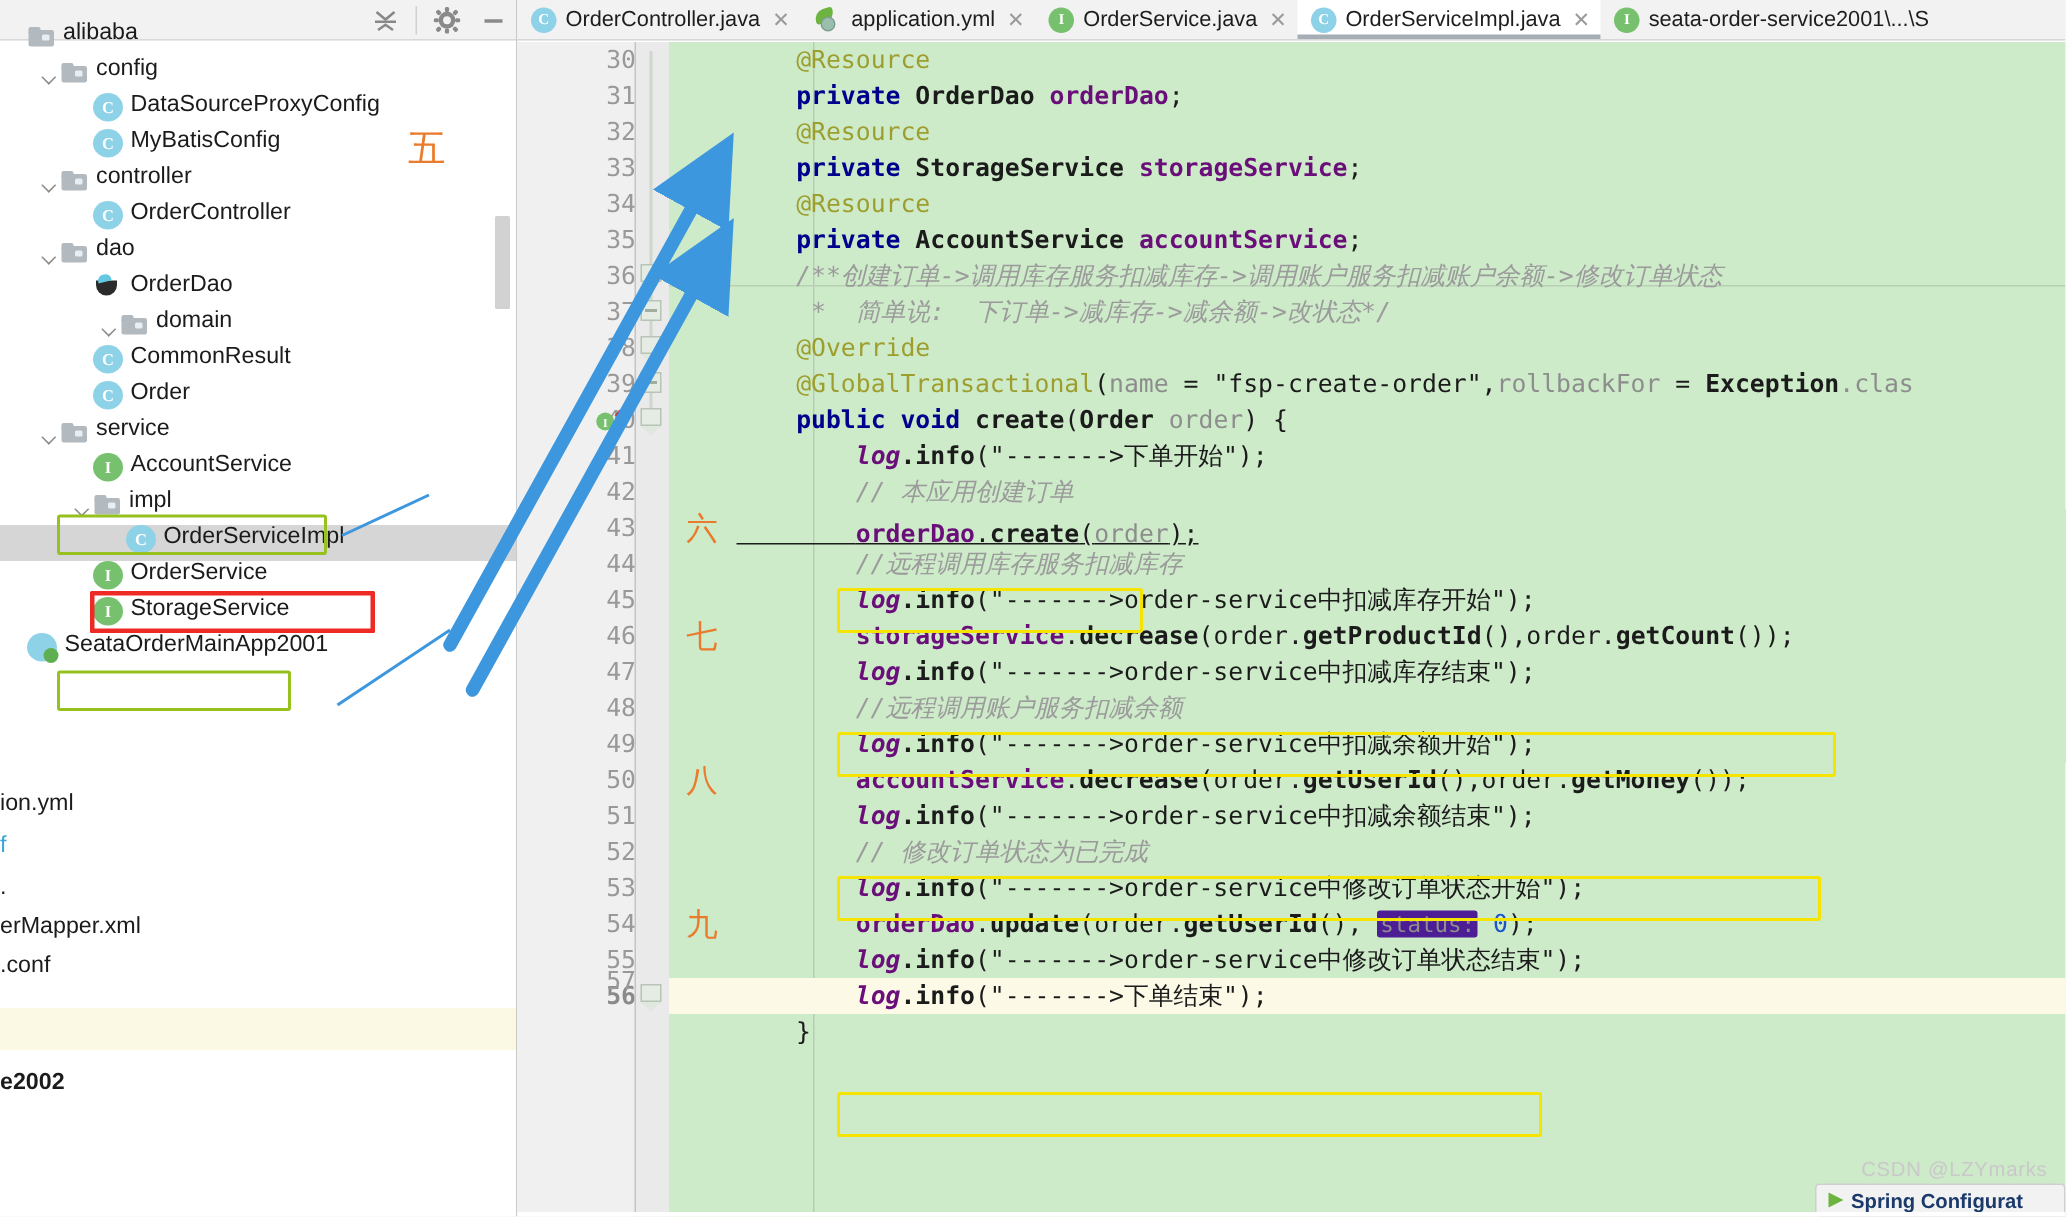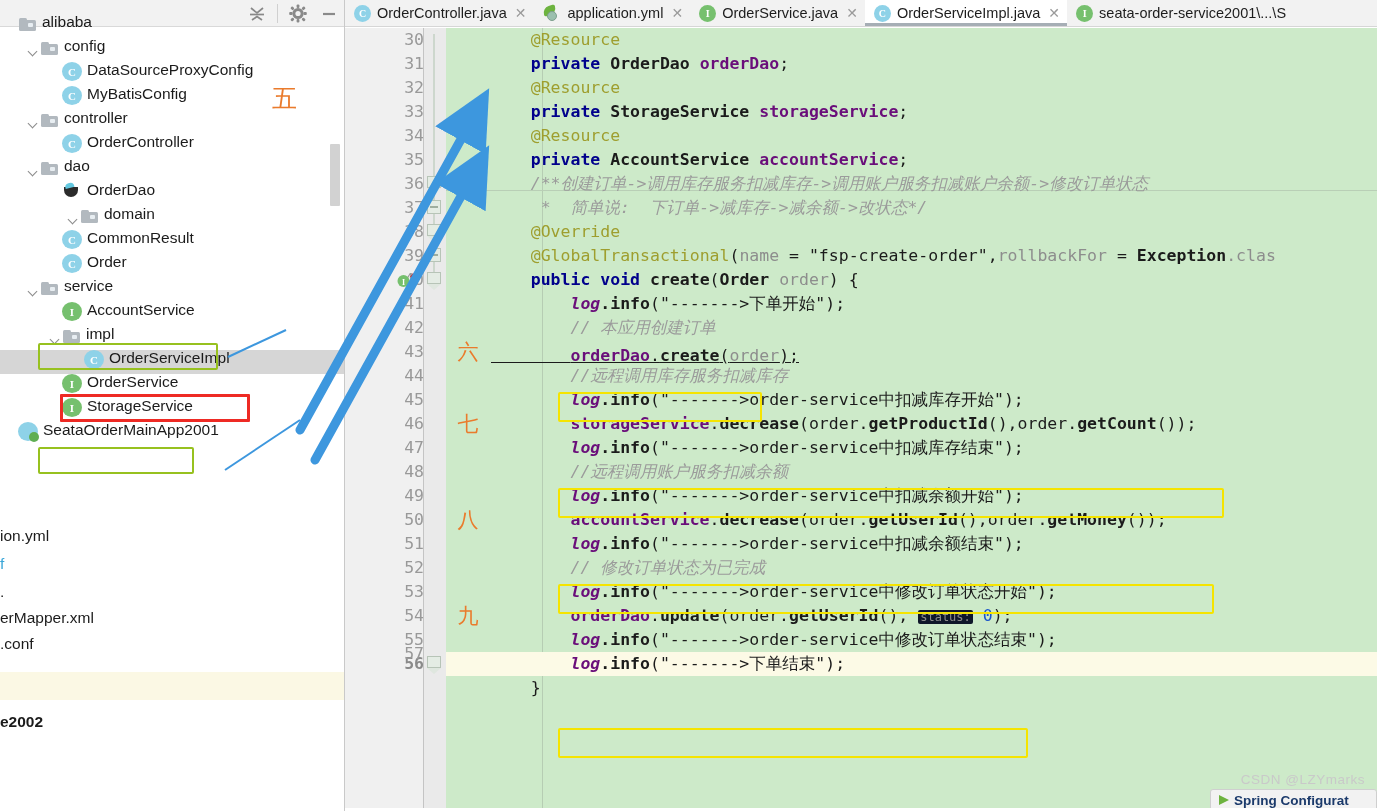--- a/index.html
+++ b/index.html
@@ -105,21 +105,21 @@
   .cline.cur { background:#fcfae6; }
 
   .k { color:#00008c; font-weight:bold; }
   .ann { color:#9e9e2e; }
   .fld { color:#6a0e7a; font-weight:bold; }
   .fldi { color:#6a0e7a; font-weight:bold; font-style:italic; }
   .typ { color:#1b1b1b; font-weight:bold; }
   .cm { color:#9b9b9b; font-style:italic; }
   .num { color:#1a55c9; }
   .gry { color:#8d8d8d; }
-  .hint { background:#0f172a; color:#8d8d8d; font-size:12px; border-radius:2px; padding:0 2px;}
+  .hint { background:#4c1d95; color:#8d8d8d; font-size:15px; border-radius:2px; padding:0 2px;}
 
   .codebox { position:absolute; border:2.5px solid #f5e400; border-radius:2px; }
   #indentguide { position:absolute; left:0; top:0; width:1px; height:783px; background:#b6cdb3; }
   #sepline { position:absolute; left:0; top:0; width:931px; height:1px; background:#b9cfb6; }
 
   
   #arrows { position:absolute; left:0; top:0; width:1377px; height:811px; pointer-events:none; }
 
   
   #wm { position:absolute; right:12px; bottom:24px; font-size:13.5px; color:#c9c9c9;

